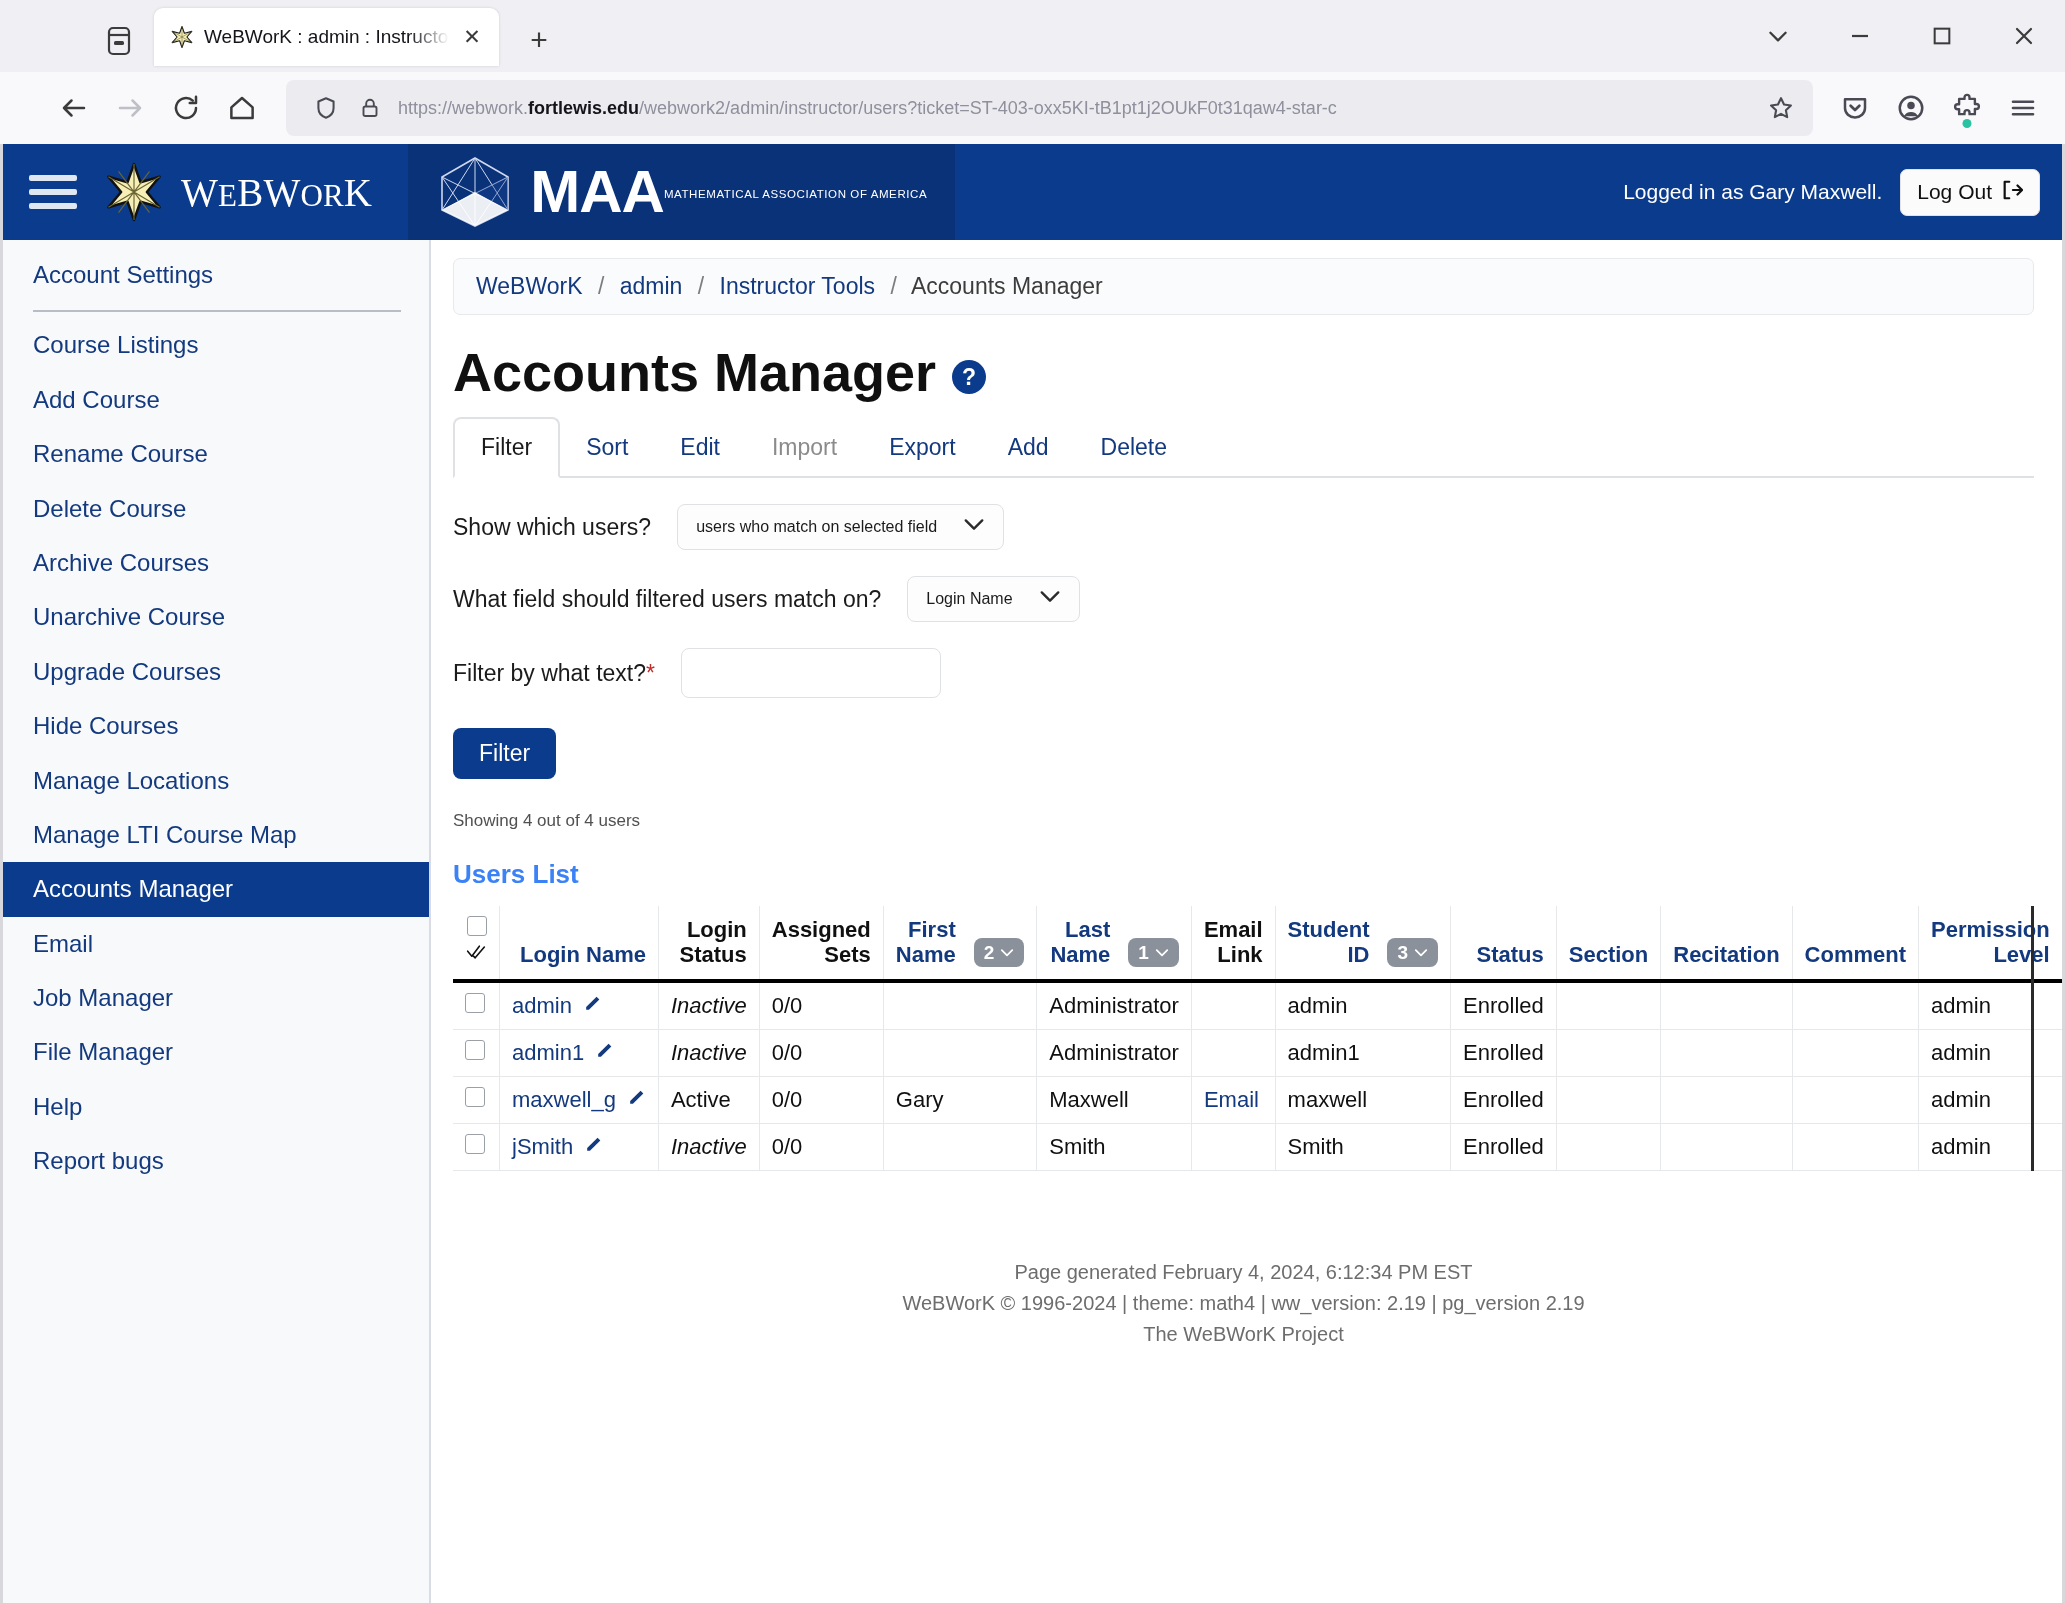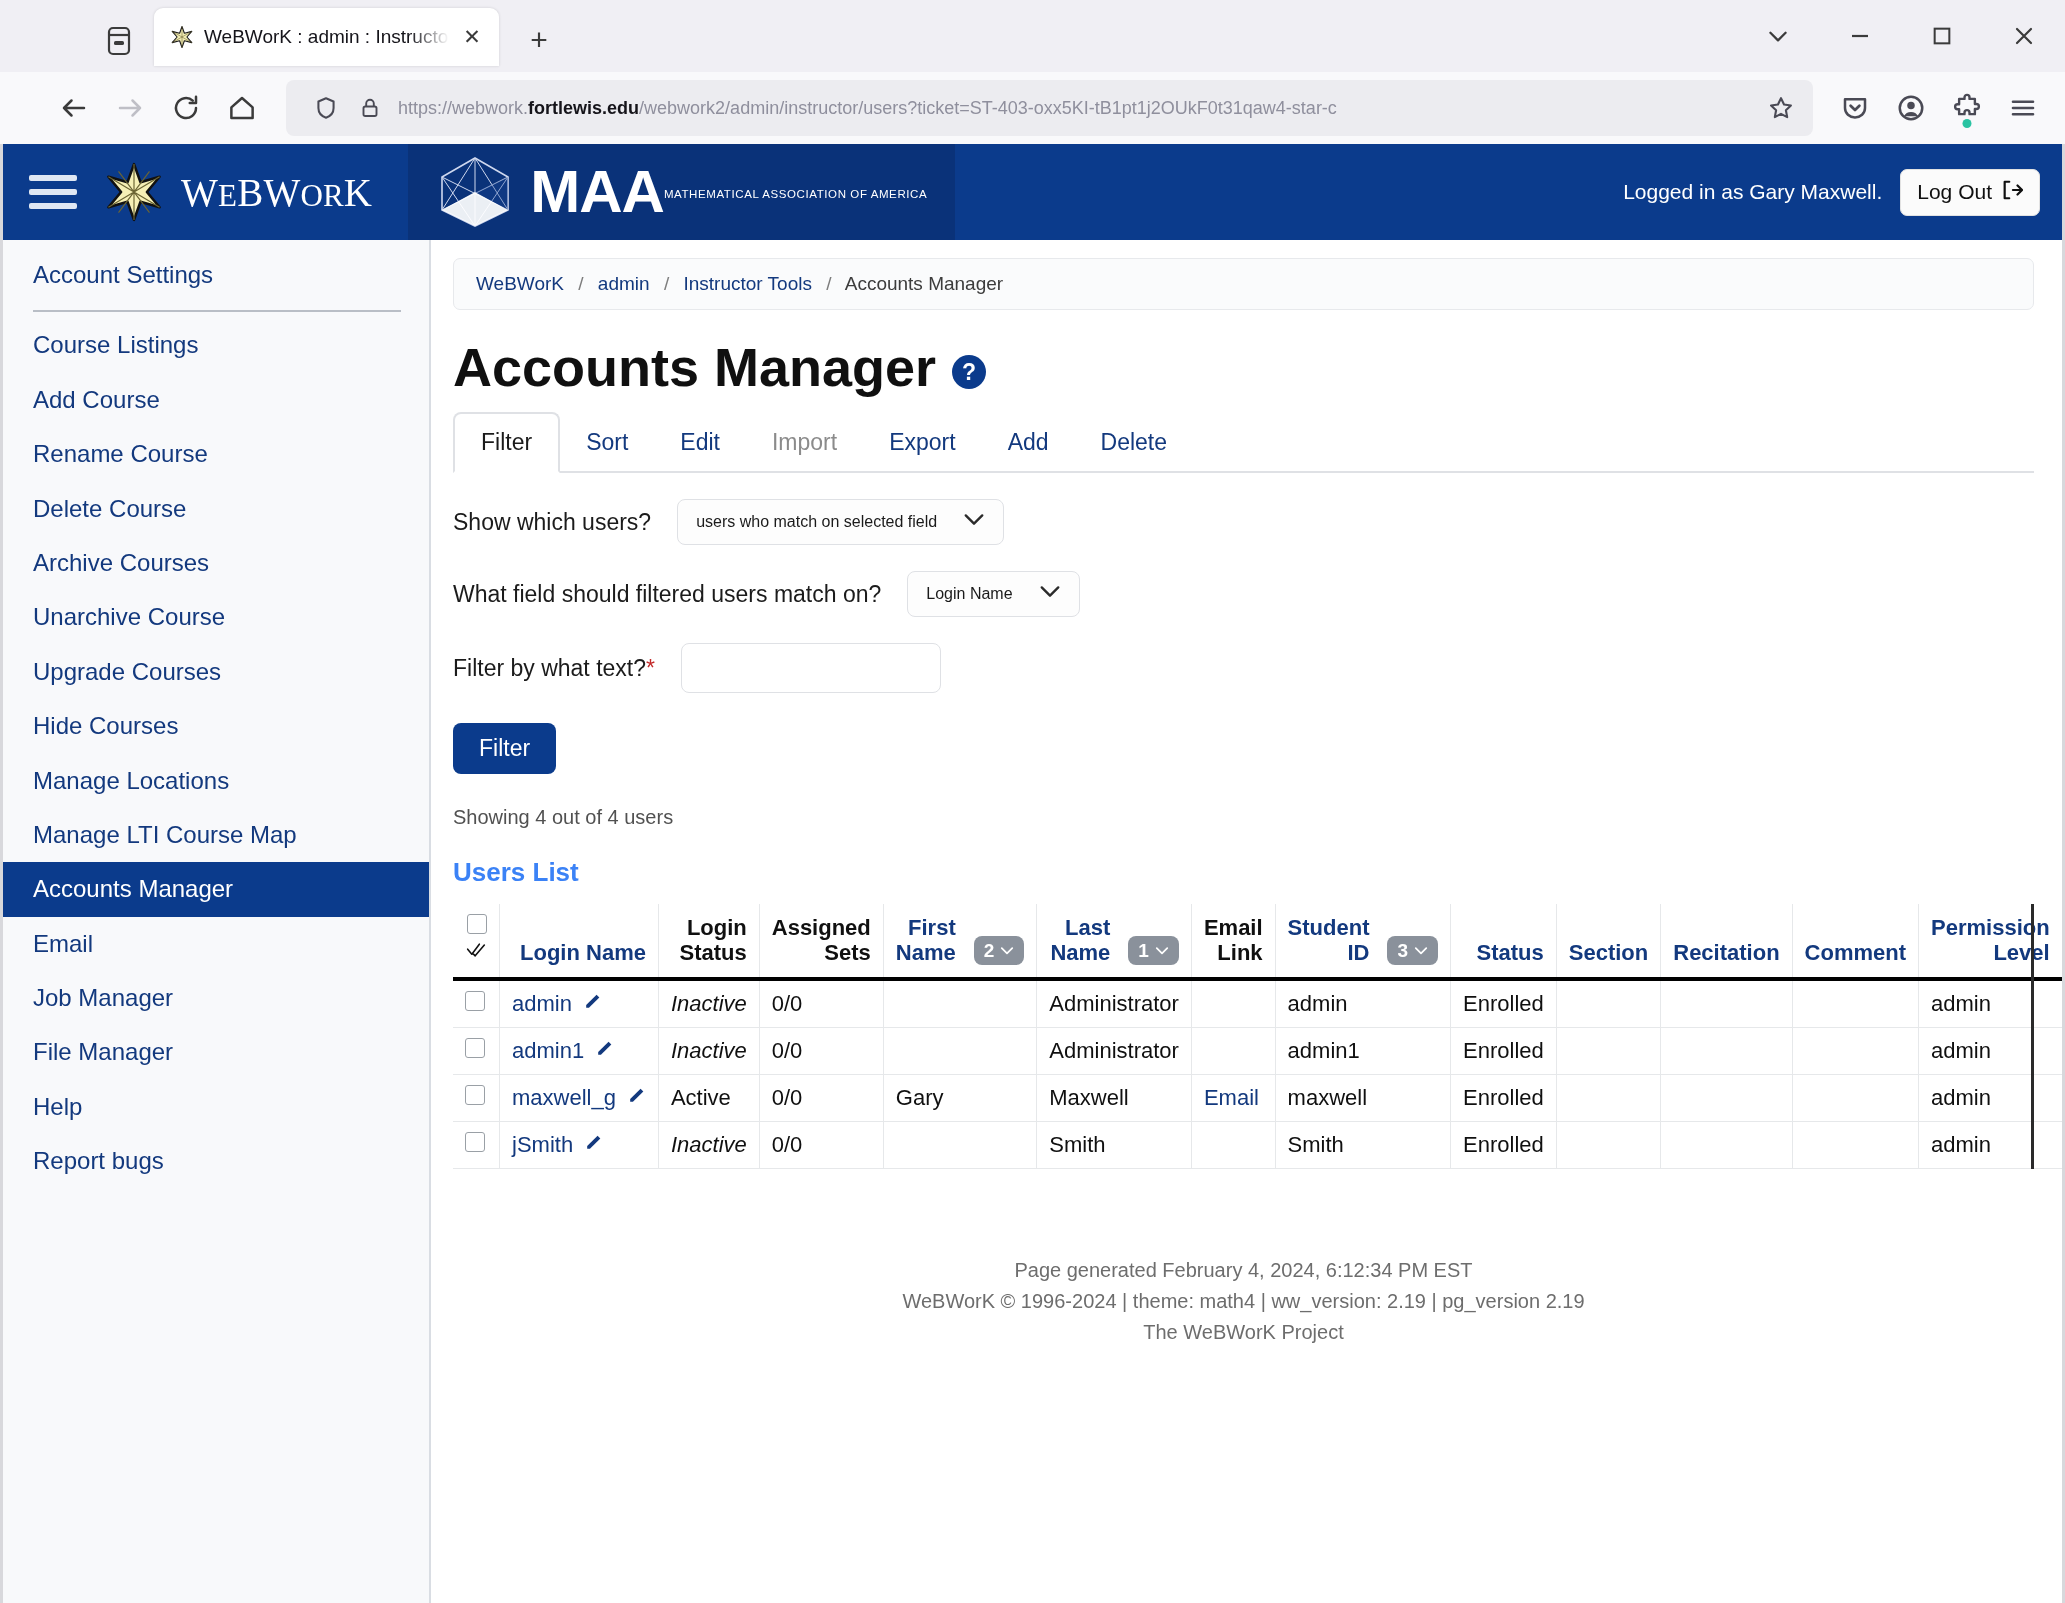--- a/index.html
+++ b/index.html
@@ -81,21 +81,21 @@
                 font-size:21px; padding:9px 16px; display:flex; align-items:center; gap:9px; }
 
   .ww-body { flex:1 1 auto; display:flex; align-items:stretch; min-height:0; }
   .sidebar { width:428px; flex:0 0 428px; background:#f8f9fb; border-right:2px solid #d9dde3; padding-top:6px; }
   .side-item { font-size:24px; color:#13397e; padding:14px 0 14px 30px; line-height:1.1; }
   .side-item.first { padding-top:16px; }
   .side-item.active { background:#0b3b8c; color:#ffffff; }
   .side-sep { height:2px; background:#b9bec6; margin:8px 28px 6px 30px; }
 
   .content { flex:1 1 auto; padding: 18px 28px 0 22px; min-width:0; }
-  .crumbs { border:1px solid #e7e9ec; background:#fafbfc; border-radius:7px; padding:14px 22px; font-size:19px; color:#3c3c3c; }
+  .crumbs { border:1px solid #e7e9ec; background:#fafbfc; border-radius:7px; padding:14px 22px; font-size:23px; color:#3c3c3c; }
   .crumbs a { color:#13397e; text-decoration:none; }
   .crumbs .sep { color:#7d7d7d; margin:0 9px; }
   .page-title { font-size:54px; font-weight:700; color:#101010; margin:26px 0 8px 0; display:flex; align-items:center; gap:16px; font-family:"Liberation Sans", sans-serif; }
   .help-badge { width:34px; height:34px; border-radius:50%; background:#0b3b8c; color:#fff; font-size:23px;
                 font-weight:700; display:inline-flex; align-items:center; justify-content:center; margin-top:10px; }
 
   .tabs { display:flex; align-items:flex-end; border-bottom:2px solid #dfe1e5; margin-top:14px; }
   .tab-link { font-size:23px; color:#13397e; padding:15px 26px; }
   .tab-link.disabled { color:#8b8b8b; }
   .tab-link.active { color:#1b1b1b; background:#fff; border:2px solid #dfe1e5; border-bottom:2px solid #fff;
@@ -104,21 +104,21 @@
   .form-row { display:flex; align-items:center; gap:26px; margin-top:26px; }
   .form-label { font-size:23px; color:#1b1b1b; }
   .req { color:#c32b2b; }
   .select {
     border:1px solid #dfe1e5; border-radius:8px; background:#fdfdfd;
     font-size:16px; color:#1b1b1b; padding:11px 18px; display:flex; align-items:center; gap:26px;
   }
   .select .chev { color:#3b3b3b; font-size:19px; }
   .textinput { border:1px solid #dfe1e5; border-radius:8px; background:#fff; width:260px; height:50px; }
   .btn-primary { background:#0b3b8c; color:#fff; font-size:23px; border-radius:8px; padding:12px 26px; display:inline-block; margin-top:30px; }
-  .showing { font-size:20px; color:#515151; margin-top:32px; }
+  .showing { font-size:17px; color:#515151; margin-top:32px; }
   .users-list-title { font-size:26px; font-weight:700; color:#3b82f6; margin-top:28px; }
 
   table.users { width:100%; border-collapse:collapse; margin-top:16px; font-size:22px; }
   table.users th {
     text-align:right; vertical-align:bottom; color:#13397e; font-weight:700;
     padding:10px 12px 12px 12px; border-bottom:4px solid #000000; border-right:1px solid #e6e8ea;
     line-height:1.12;
   }
   table.users th.plain { color:#101010; }
   table.users th.cb { width:44px; border-right:1px solid #e6e8ea; }

